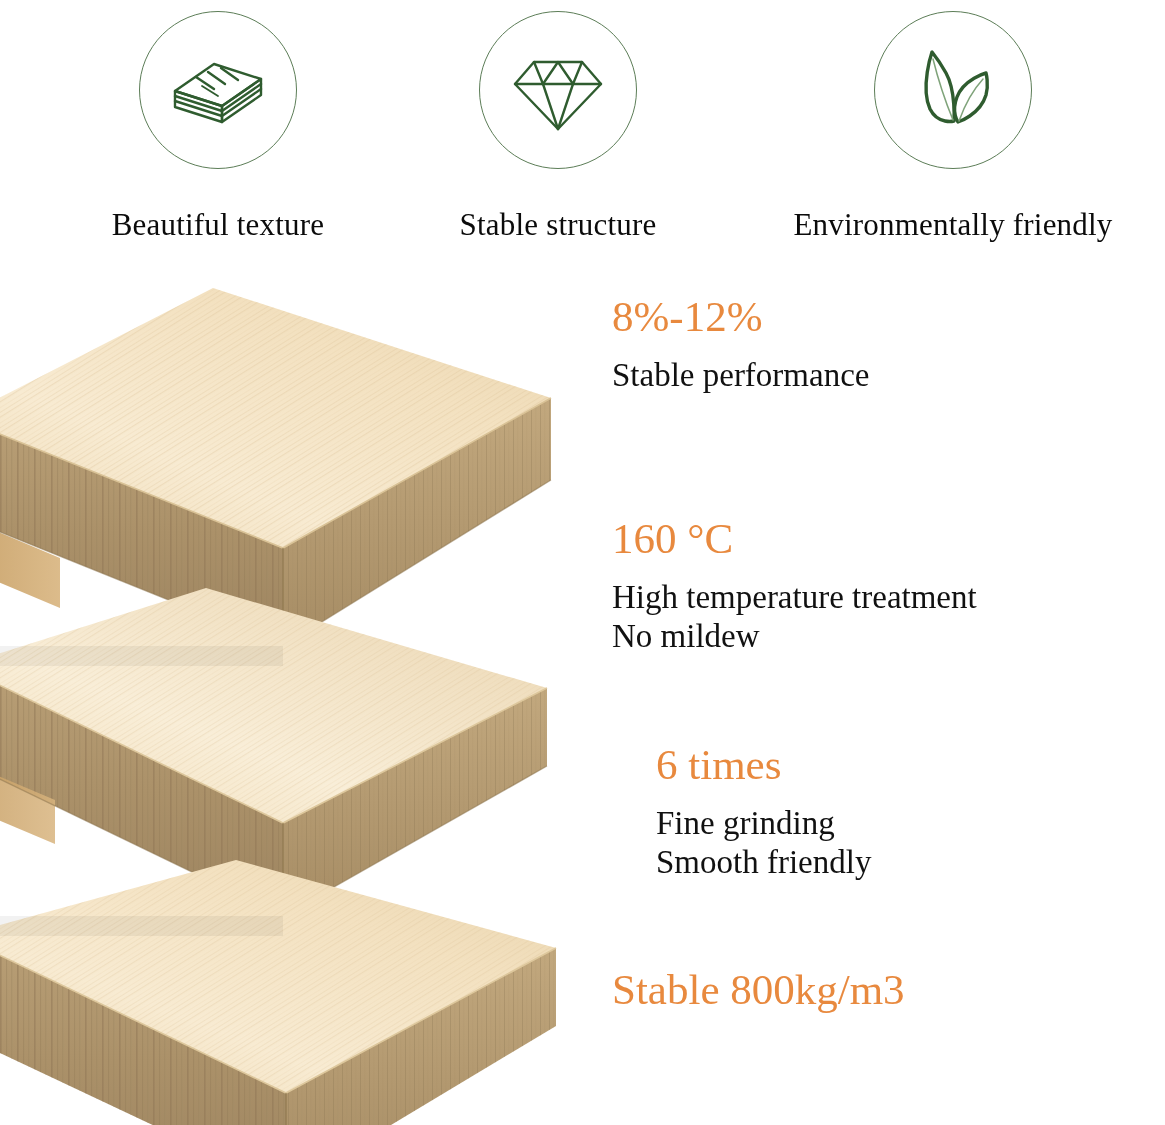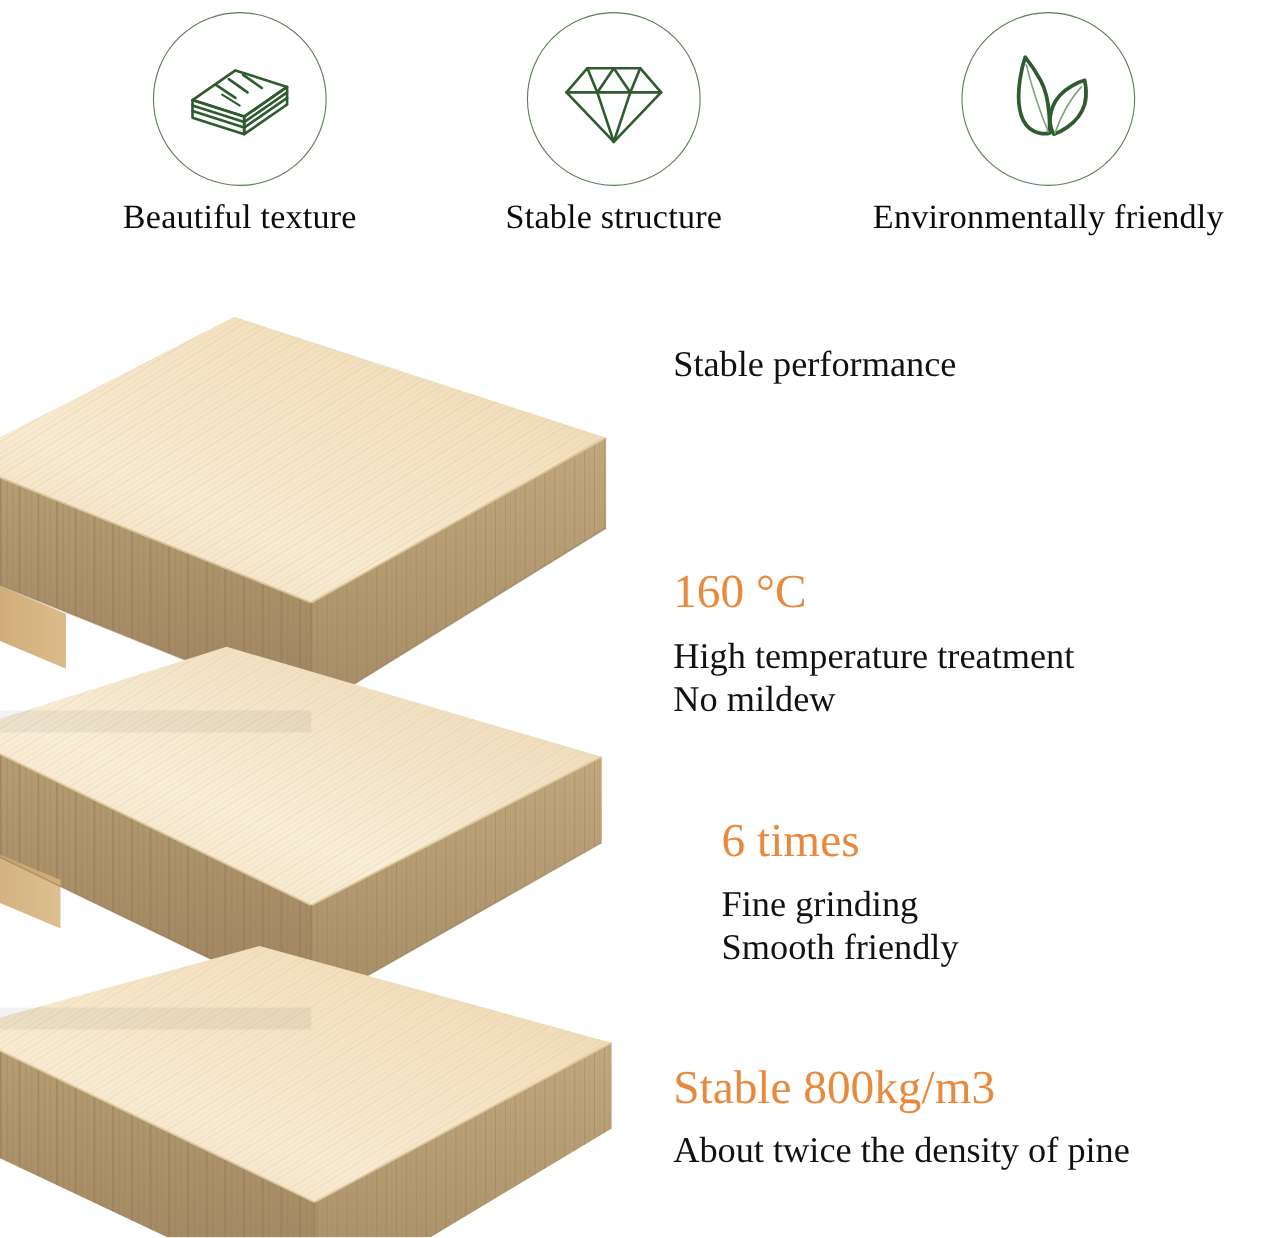--- a/index.html
+++ b/index.html
@@ -40,21 +40,21 @@
     border-radius: 50%;
     margin: 11px auto 0 auto;
     display: flex;
     align-items: center;
     justify-content: center;
     background: #ffffff;
   }
   .icon-circle svg { display: block; }
 
   .feature-label {
-    margin-top: 12px;
+    margin-top: 40px;
     font-size: 31px;
     line-height: 1.05;
     color: #0b0b0b;
     letter-spacing: 0.2px;
     white-space: nowrap;
   }
 
   
   .boards {
     position: absolute;
@@ -256,20 +256,21 @@
       <path d="M286 845 L286 940" fill="none" stroke="#8f784f" stroke-width="1.6" opacity="0.7"></path>
 
       <polygon points="-40,398 283,398 283,418 -40,418" fill="#000000" opacity="0.05"></polygon>
       <polygon points="-40,668 283,668 283,688 -40,688" fill="#000000" opacity="0.05"></polygon>
     </svg>
   </div>
 
   <div class="specs">
 
     <div class="spec spec-0">
+      <div class="spec-value">8%-12%</div>
       <div class="spec-lines">
         <div class="spec-line">Stable performance</div>
       </div>
     </div>
 
     <div class="spec spec-1">
       <div class="spec-value">160 °C</div>
       <div class="spec-lines">
         <div class="spec-line">High temperature treatment</div>
         <div class="spec-line">No mildew</div>
@@ -279,20 +280,17 @@
     <div class="spec spec-2">
       <div class="spec-value">6 times</div>
       <div class="spec-lines">
         <div class="spec-line">Fine grinding</div>
         <div class="spec-line">Smooth friendly</div>
       </div>
     </div>
 
     <div class="spec spec-3">
       <div class="spec-value">Stable 800kg/m3</div>
-      <div class="spec-lines">
-        <div class="spec-line">About twice the density of pine</div>
-      </div>
     </div>
 
   </div>
 
 </div>
 
 </body></html>

